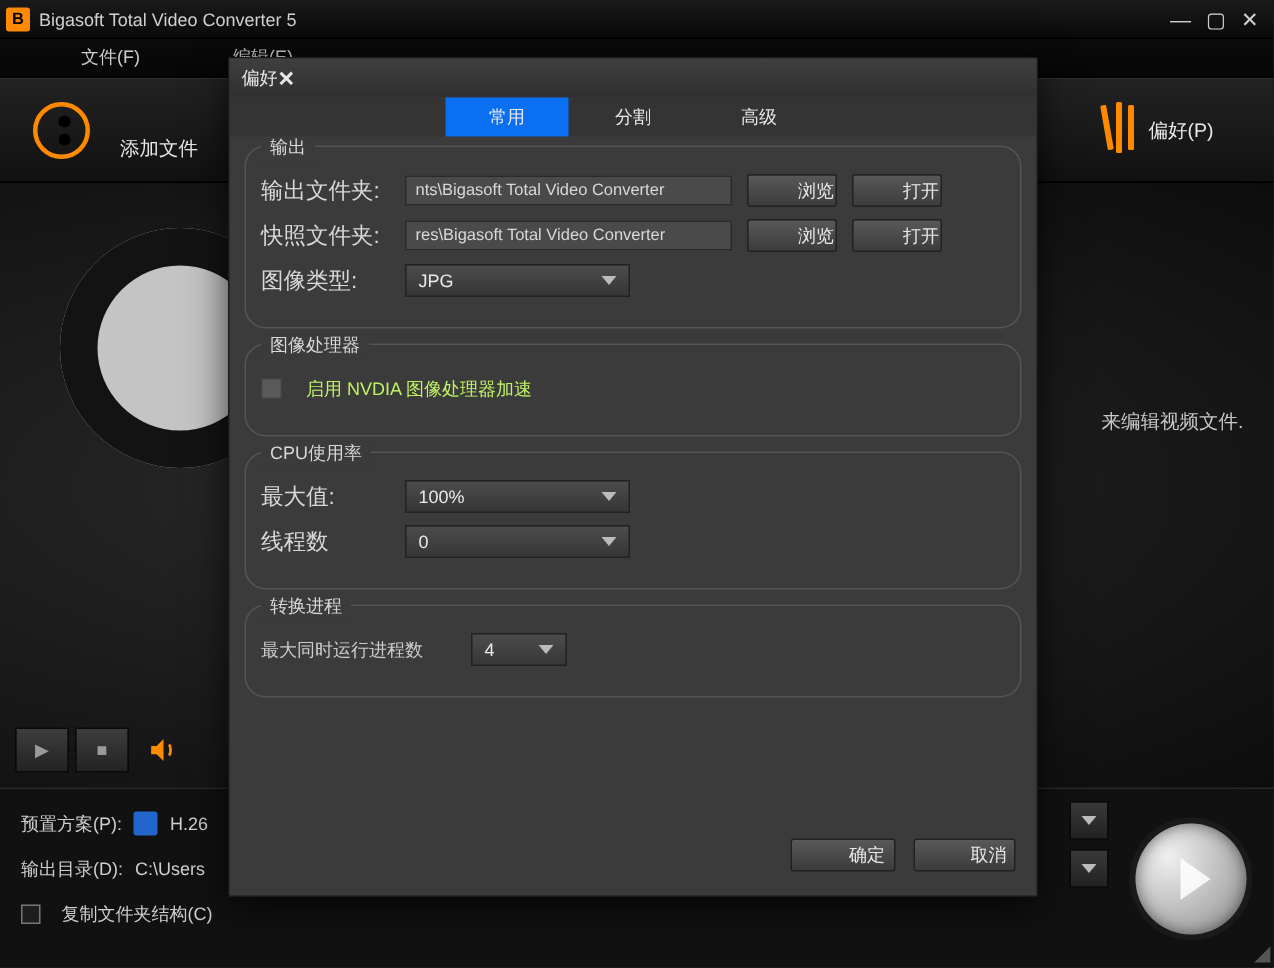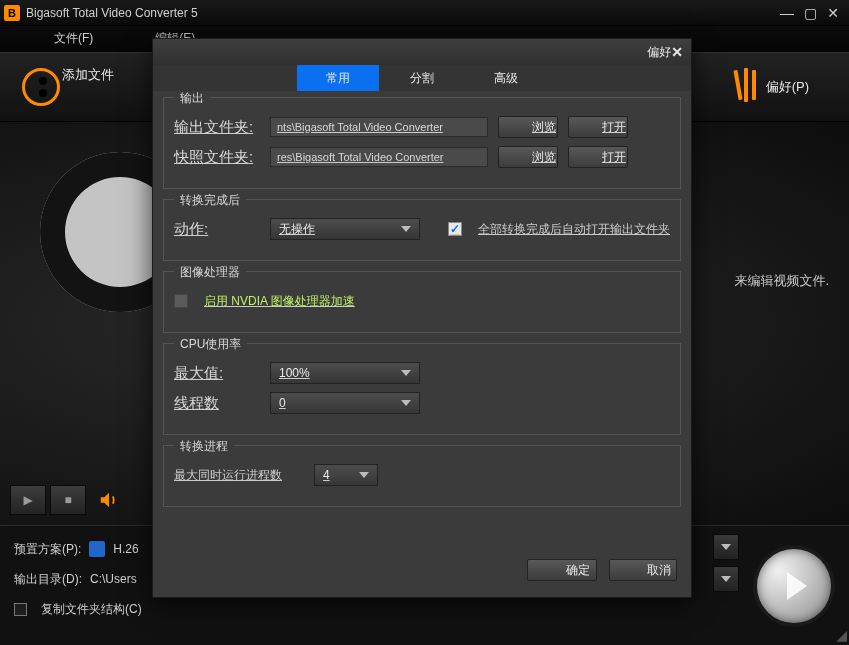--- a/index.html
+++ b/index.html
@@ -12,21 +12,21 @@
   .titlebar-title { color:#d0d0d0; font-size:12px; flex:1; }
   .winbtns { display:flex; gap:10px; color:#cfcfcf; font-size:14px; padding-right:6px;}
   .winbtn { cursor:pointer; }
 
   
   .menubar { height:26px; background:linear-gradient(#0b0b0b,#060606); display:flex; align-items:center; padding:0 10px; gap:18px; color:#cfcfcf; border-bottom:1px solid #000;}
   .menuitem { cursor:pointer;margin-left:44px; }
 
   
   .toolbar { height:70px; background:linear-gradient(#222,#111); display:flex; align-items:center; padding:0 20px; justify-content:space-between; border-top:1px solid #333; border-bottom:1px solid #000;}
-  .tool-left, .tool-right { display:flex; align-items:flex-start; gap:0; }
+  .tool-left, .tool-right { display:flex; align-items:flex-end; gap:18px; }
   .tool-icon { width:42px; height:42px; display:flex; align-items:center; justify-content:center; }
   .tool-reel { width:38px; height:38px; border:3px solid #ff8a00; border-radius:50%; position:relative;}
   .tool-reel::before, .tool-reel::after { content:""; position:absolute; width:8px; height:8px; background:#000; border-radius:50%; }
   .tool-reel::before{ top:6px; left:14px;} .tool-reel::after{ bottom:6px; left:14px;}
   .tool-label { color:#e8e8e8; font-size:13px;}
   .tool-tools { display:flex; gap:4px;}
   .tool-tools span{ width:4px; height:30px; background:#ff8a00; display:inline-block; border-radius:1px;}
   .tool-tools span:nth-child(2){ height:34px; transform:translateY(-2px);}
   .tool-tools span:nth-child(1){ transform:rotate(-10deg);}
   .tool-tools-wrap{ display:flex; align-items:center; gap:10px; margin-right:20px;justify-content:center;}
@@ -44,27 +44,27 @@
   .brow { display:flex; align-items:center; gap:8px; height:30px;}
   .chip { width:16px; height:16px; background:#2266cc; border-radius:2px;}
   .bigbtn { position:absolute; right:18px; bottom:22px; width:74px; height:74px; border-radius:50%; background:radial-gradient(circle at 30% 30%, #f0f0f0,#8a8a8a); box-shadow:0 0 0 4px #1a1a1a, inset 0 0 10px rgba(0,0,0,.5); display:flex; align-items:center; justify-content:center;}
   .bigbtn::after{ content:""; border-left:20px solid rgba(255,255,255,.85); border-top:14px solid transparent; border-bottom:14px solid transparent; margin-left:6px;}
   .browbtn { position:absolute; right:110px; width:26px; height:26px; background:linear-gradient(#3a3a3a,#222); border:1px solid #0a0a0a; color:#aaa; display:flex; align-items:center; justify-content:center;}
   .cornergrip{ position:absolute; right:2px; bottom:2px; color:#555; font-size:14px;}
   .chk { width:13px; height:13px; background:#1e1e1e; border:1px solid #777; display:inline-block; margin-right:6px; vertical-align:middle;}
 
   
   .dialog { position:absolute; left:152px; top:38px; width:540px; height:560px; background:#3b3b3b; border:1px solid #1a1a1a; box-shadow:0 6px 24px rgba(0,0,0,.7); display:flex; flex-direction:column;}
-  .dlg-title { height:26px; background:linear-gradient(#3f3f3f,#303030); display:flex; align-items:center; justify-content:flex-end; padding:0 8px; color:#e8e8e8; font-size:12px;}
+  .dlg-title { height:26px; background:linear-gradient(#3f3f3f,#303030); display:flex; align-items:center; justify-content:flex-start; padding:0 8px; color:#e8e8e8; font-size:12px;}
   .dlg-close { font-size:14px; cursor:pointer; color:#e8e8e8; font-weight:bold;}
   .tabs { height:26px; display:flex; justify-content:center; gap:2px; background:#343434;}
   .tab { width:82px; display:flex; align-items:center; justify-content:center; color:#e8e8e8; font-size:12px; cursor:pointer;}
   .tab.active { background:#0a6ff0; }
   .dlg-body { flex:1; padding:6px 10px 8px 10px; overflow:hidden;}
-  .group { border:1px solid #555; border-radius:0; margin-bottom:10px; padding:10px 10px 12px 10px; position:relative;text-decoration:underline;}
+  .group { border:1px solid #555; border-radius:14px; margin-bottom:10px; padding:10px 10px 12px 10px; position:relative;}
   .group-title { position:absolute; top:-8px; left:10px; background:#3b3b3b; padding:0 6px; color:#d8d8d8; font-size:12px;}
   .row { display:flex; align-items:center; gap:10px; margin:8px 0; min-height:22px;}
   .lbl { width:86px; color:#d8d8d8; font-size:15px; }
   .txt { flex:0 0 218px; height:20px; background:#4a4a4a; border:1px solid #2a2a2a; color:#d8d8d8; font-size:11px; display:flex; align-items:center; padding:0 6px; overflow:hidden; white-space:nowrap;}
   .btn { width:60px; height:22px; background:linear-gradient(#585858,#3c3c3c); border:1px solid #222; color:#e8e8e8; font-size:12px; display:flex; align-items:center; justify-content:center; cursor:pointer; border-radius:2px;padding-left:32px;}
   .select { height:22px; background:linear-gradient(#4c4c4c,#363636); border:1px solid #222; color:#eaeaea; font-size:12px; display:flex; align-items:center; justify-content:space-between; padding:0 8px; cursor:pointer;}
   .sel-lg{ width:150px;} .sel-md{ width:150px;} .sel-sm{ width:64px;}
   .arrow-down { width:0;height:0;border-left:5px solid transparent;border-right:5px solid transparent;border-top:6px solid #bcbcbc; }
   .cbox { width:14px; height:14px; background:#e8e8e8; border:1px solid #888; display:inline-flex; align-items:center; justify-content:center; margin-right:6px; vertical-align:middle;}
   .cbox.checked::after{ content:"✓"; color:#0a6ff0; font-size:12px; font-weight:bold; line-height:1;}
@@ -167,35 +167,29 @@
         <div class="txt">nts\Bigasoft Total Video Converter</div>
         <div class="btn">浏览</div>
         <div class="btn">打开</div>
       </div>
       <div class="row">
         <div class="lbl">快照文件夹:</div>
         <div class="txt">res\Bigasoft Total Video Converter</div>
         <div class="btn">浏览</div>
         <div class="btn">打开</div>
       </div>
-    </div>
-
-    <div class="group">
-      <div class="group-title">转换完成后</div>
-      <div class="row">
-        <div class="lbl">动作:</div>
-        <div class="select sel-md">
-          <span>无操作</span>
-          <span class="arrow-down"></span>
-        </div>
-        <div style="flex:1"></div>
-        <span class="cbox checked"></span>
-        <span>全部转换完成后自动打开输出文件夹</span>
-      </div>
-    </div>
+      <div class="row">
+        <div class="lbl">图像类型:</div>
+        <div class="select sel-lg">
+          <span>JPG</span>
+          <span class="arrow-down"></span>
+        </div>
+      </div>
+    </div>
+
 
     <div class="group" style="min-height:60px;">
       <div class="group-title">图像处理器</div>
       <div class="row">
         <span class="cbox disabled"></span>
         <span class="muted">启用 NVDIA 图像处理器加速</span>
       </div>
     </div>
 
     <div class="group">

